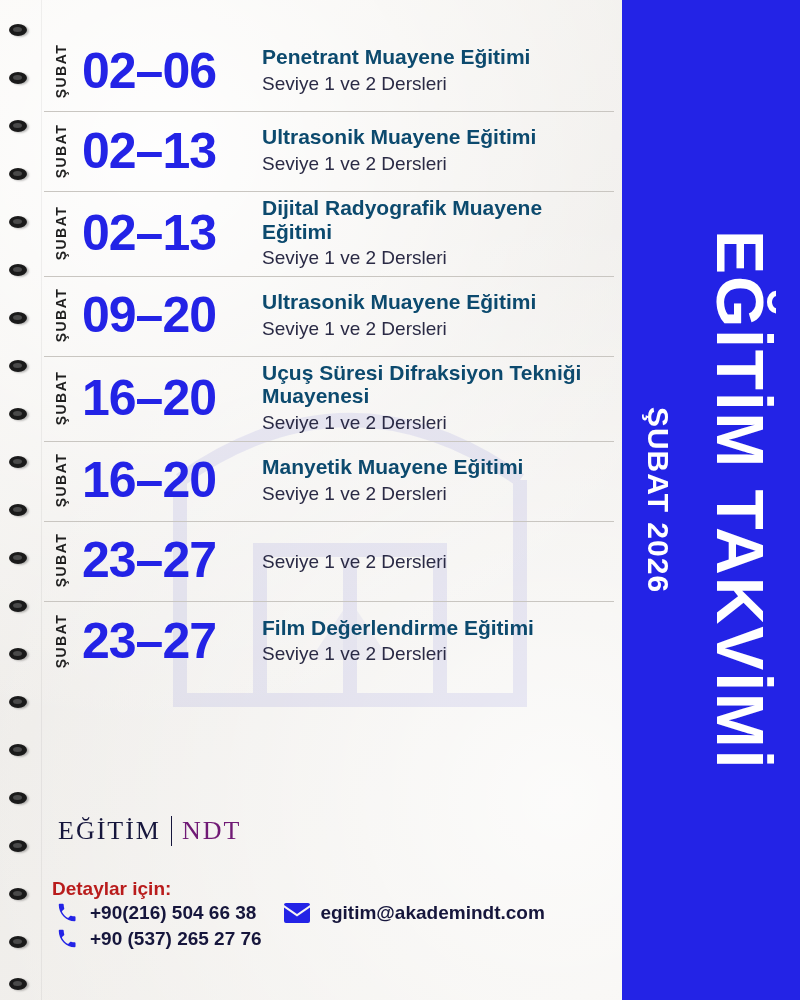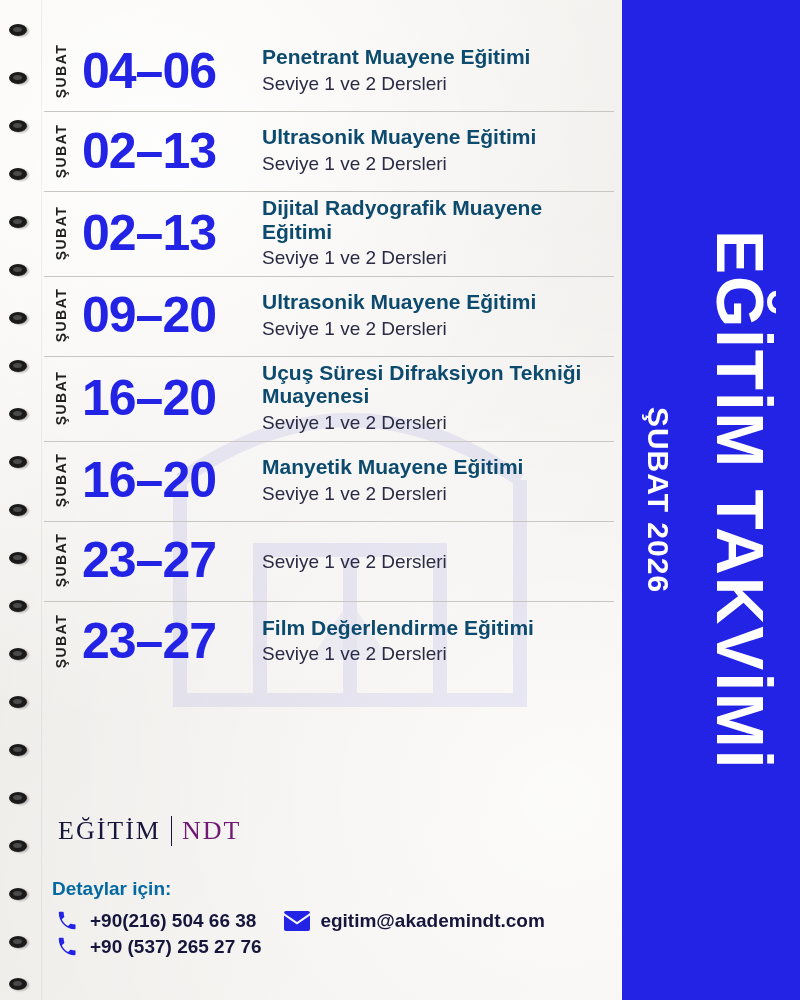--- a/index.html
+++ b/index.html
@@ -170,22 +170,21 @@
 
   
   .contact {
     position:absolute;
     left:52px; top:878px;
     width:560px;
   }
   .contact-heading {
     font-size:19px;
     font-weight:bold;
-    color:#0369a1;
-    margin-bottom:8px;
+    color:#b91c1c;
   }
   .contact-line {
     display:flex;
     align-items:center;
   }
   .contact-item {
     display:flex; align-items:center;
     margin-right:26px;
   }
   .contact-item .ico {
@@ -253,21 +252,21 @@
       <div class="vs-inner">ŞUBAT 2026</div>
     </div>
   </div>
 
   <div class="list">
 
     <div class="course-row">
       <div class="month">
           <span>ŞUBAT</span>
         </div>
-      <div class="days">04–06</div>
+      <div class="days">02–06</div>
       <div class="texts">
         <div class="title">Penetrant Muayene Eğitimi</div>
         <div class="subtitle">Seviye 1 ve 2 Dersleri</div>
       </div>
     </div>
 
     <div class="course-row">
       <div class="month">
           <span>ŞUBAT</span>
         </div>

